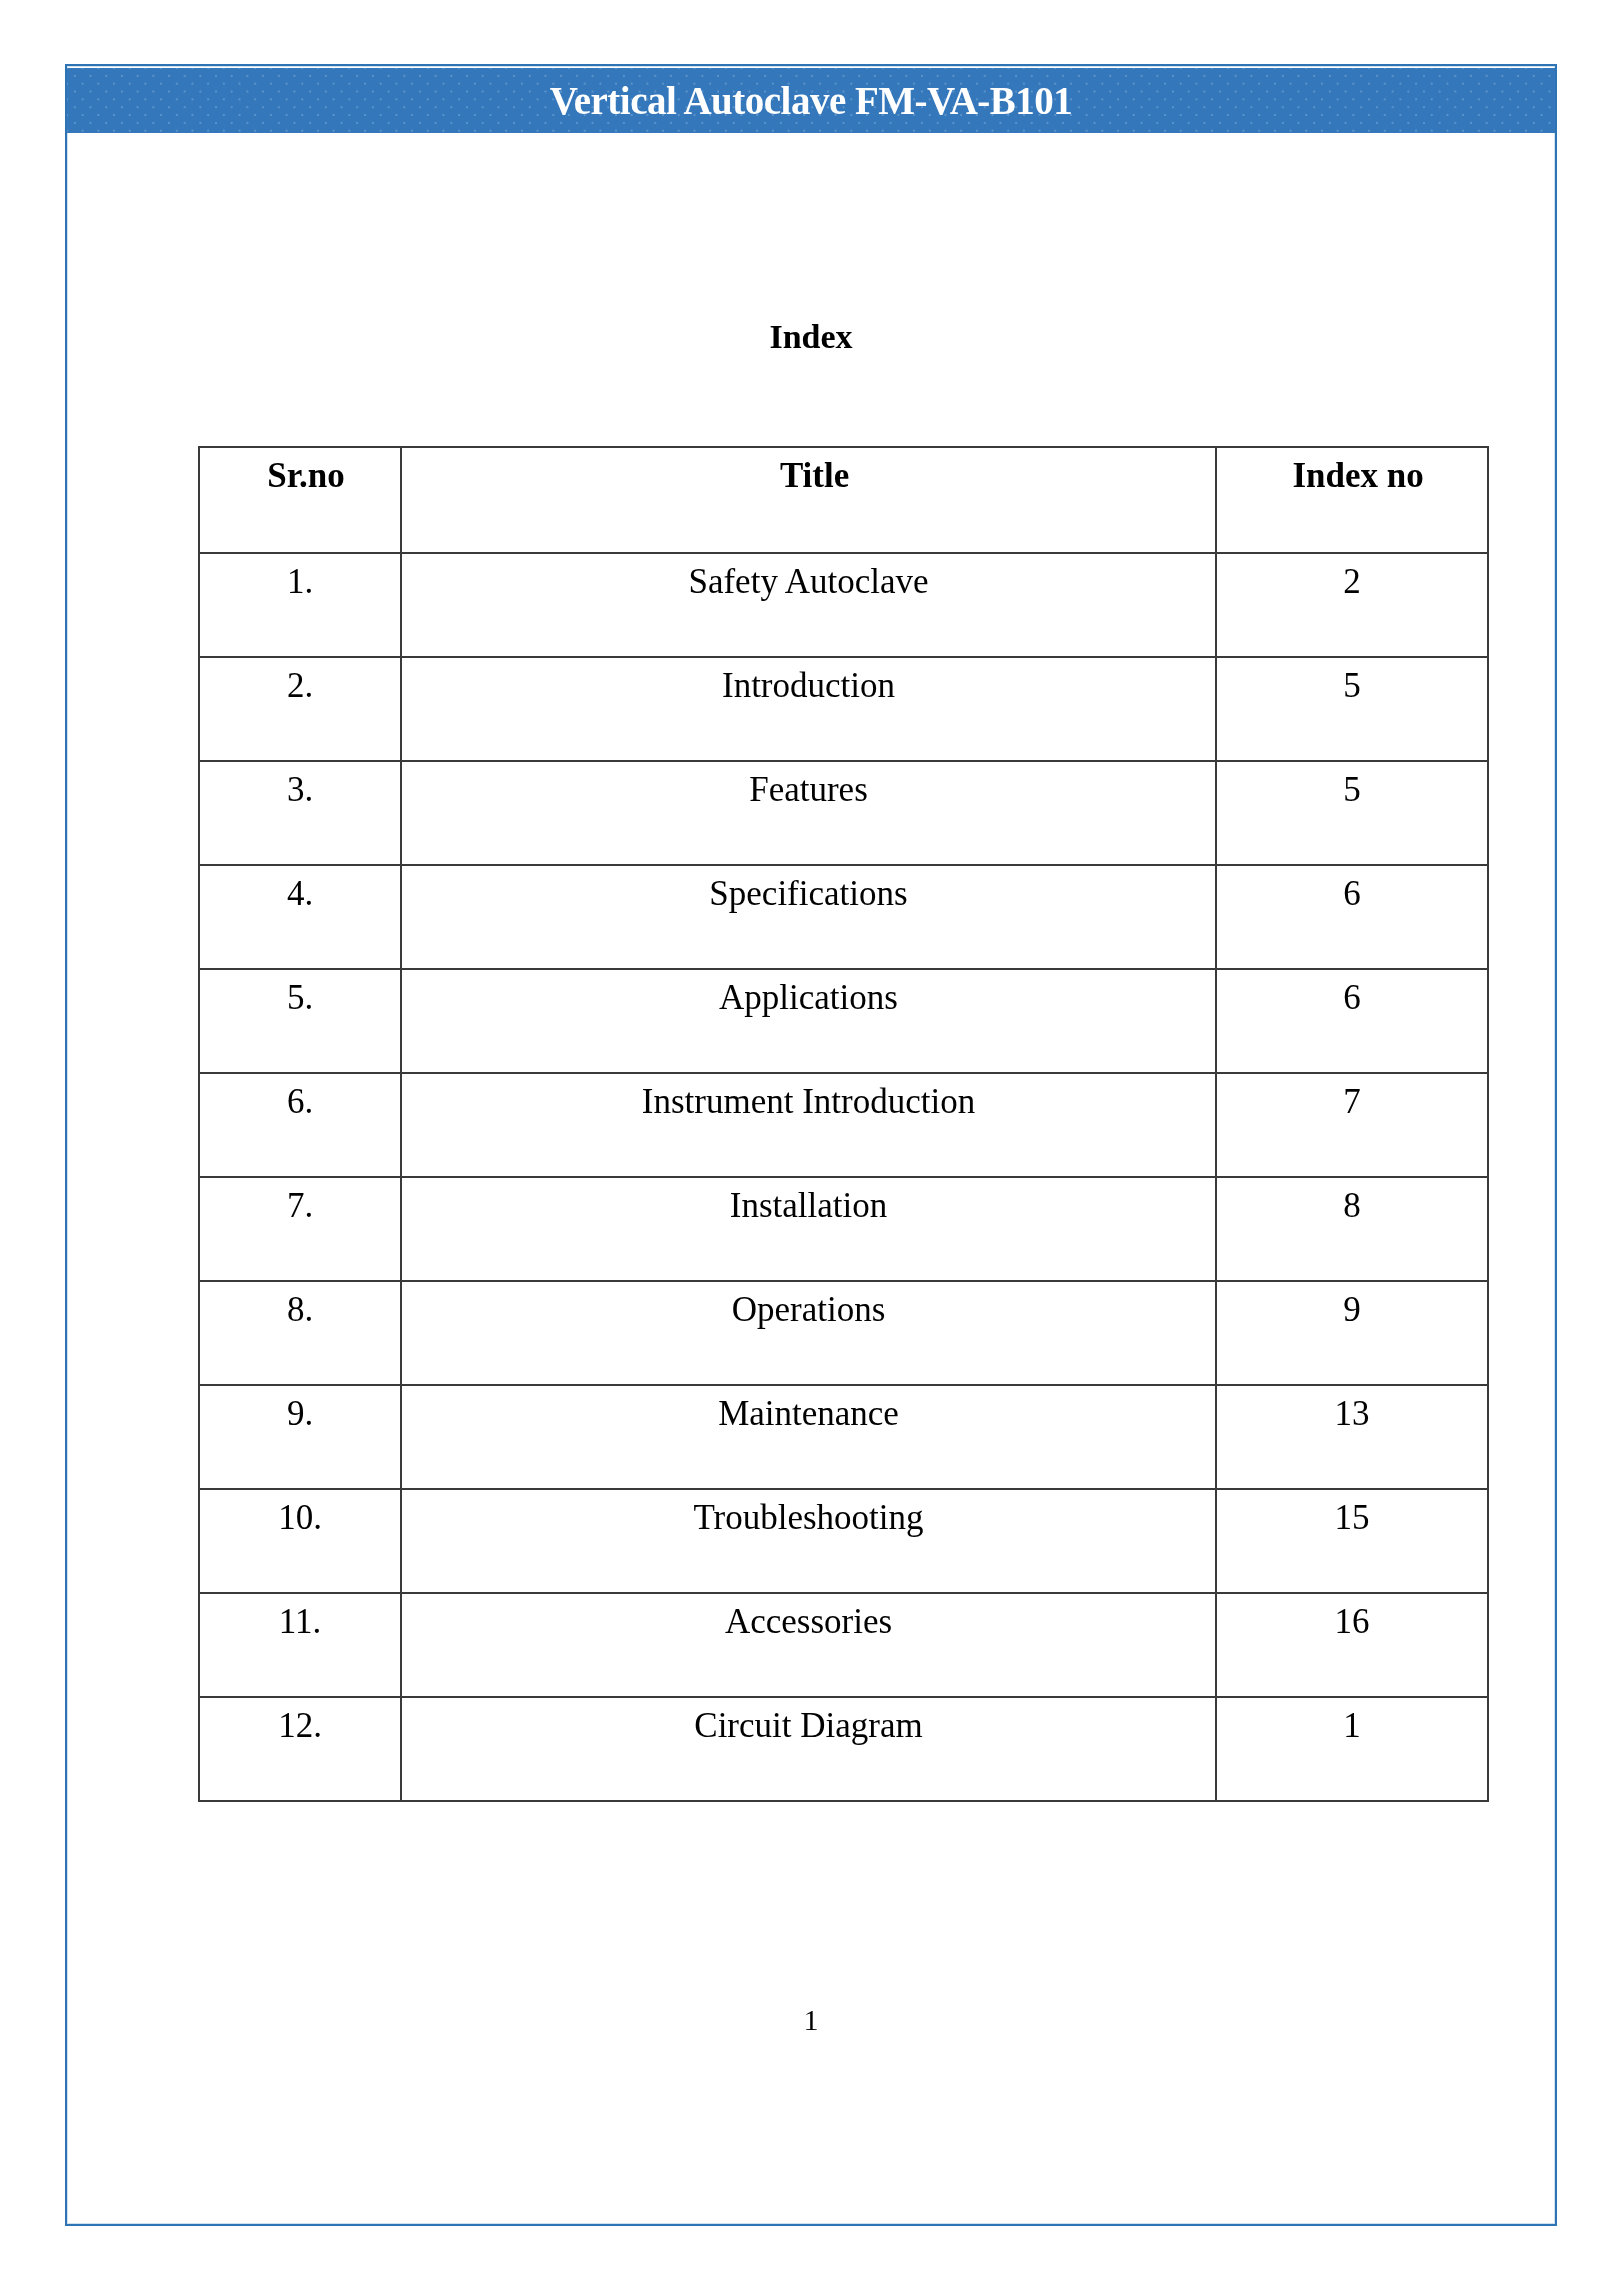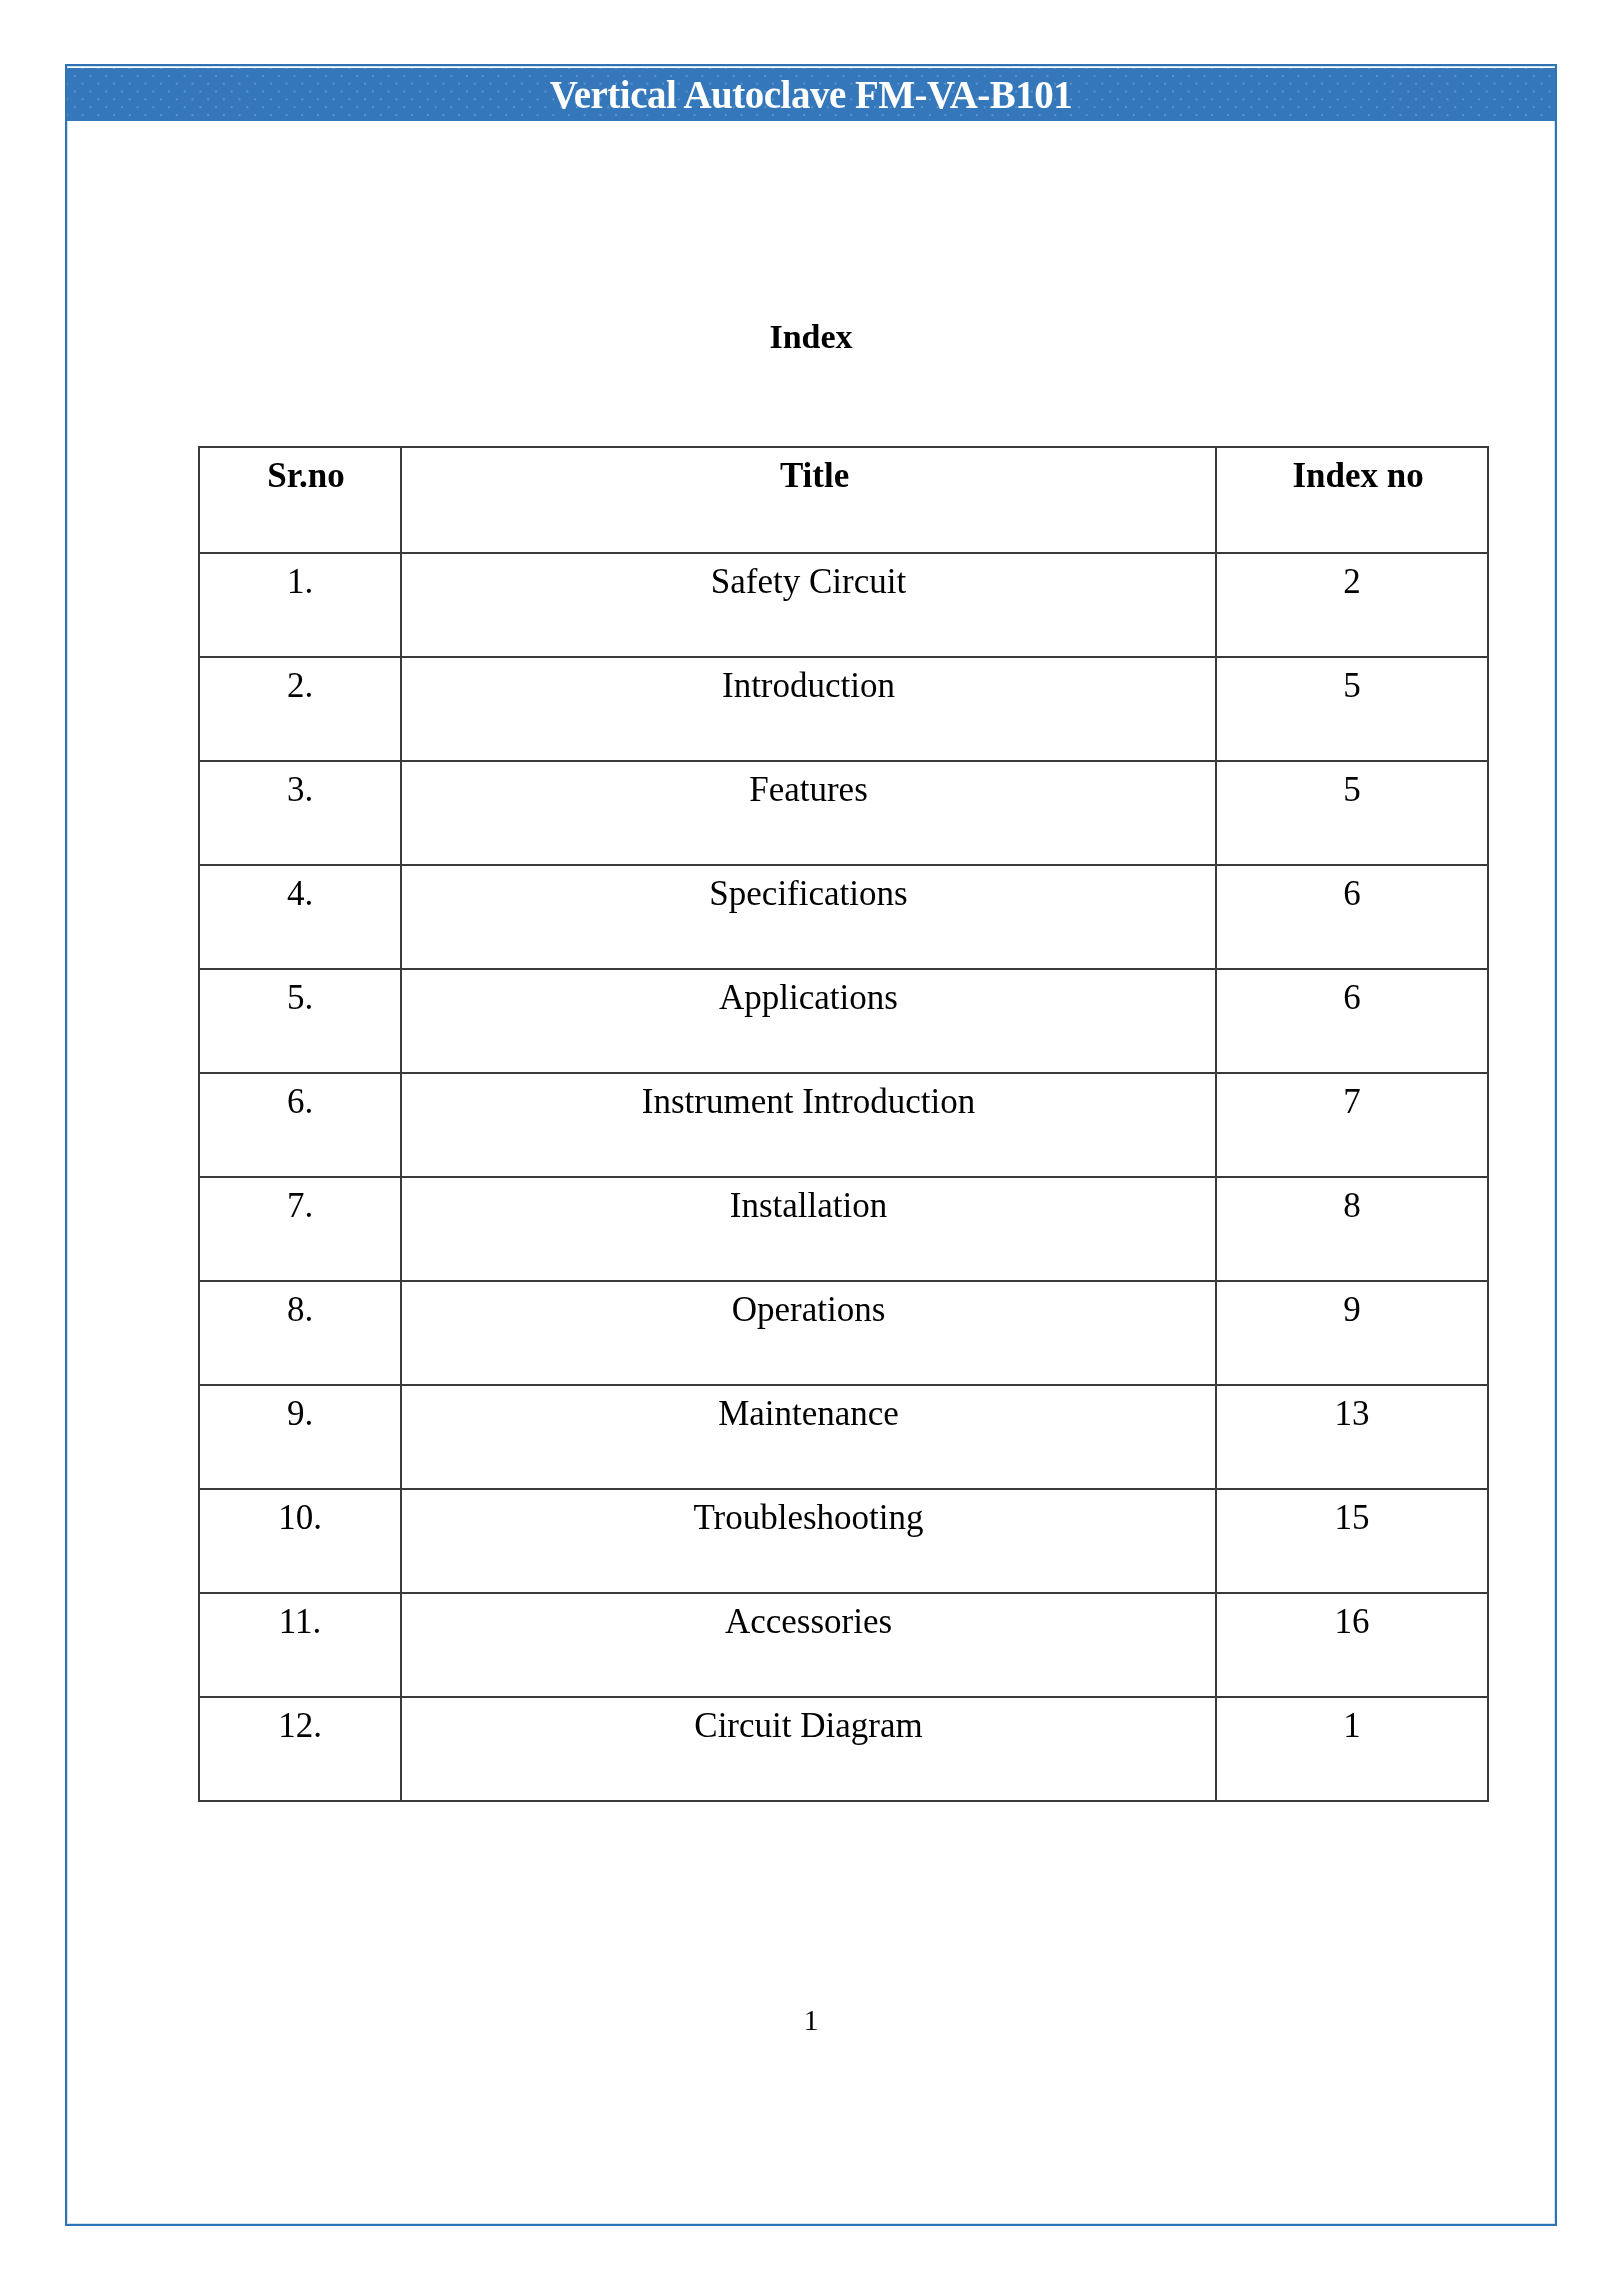--- a/index.html
+++ b/index.html
@@ -22,21 +22,21 @@
     height: 2158px;
     border: 2px solid #2E74B5;
     box-shadow: inset 0 0 0 1px rgba(46,116,181,0.22);
     background: #ffffff;
   }
   .title-bar {
     position: absolute;
     top: 2px;
     left: 0;
     width: 100%;
-    height: 53px;
+    height: 65px;
     background-color: #3477BB;
     background-image:
       radial-gradient(circle, rgba(150,190,228,0.40) 1.4px, transparent 1.5px),
       radial-gradient(circle, rgba(150,190,228,0.40) 1.4px, transparent 1.5px);
     background-size: 15.7px 15.7px, 15.7px 15.7px;
     background-position: 0 0, 7.8px 7.8px;
     display: flex;
     align-items: center;
     justify-content: center;
   }
@@ -108,21 +108,21 @@
     <thead>
       <tr>
         <th>Sr.no</th>
         <th>Title</th>
         <th>Index no</th>
       </tr>
     </thead>
     <tbody>
       <tr>
         <td>1.</td>
-        <td>Safety Circuit</td>
+        <td>Safety Autoclave</td>
         <td>2</td>
       </tr>
       <tr>
         <td>2.</td>
         <td>Introduction</td>
         <td>5</td>
       </tr>
       <tr>
         <td>3.</td>
         <td>Features</td>

